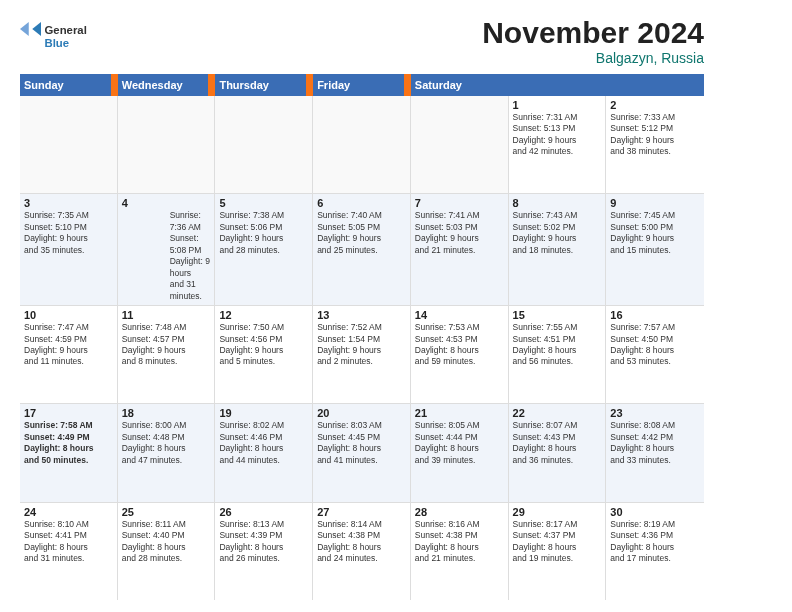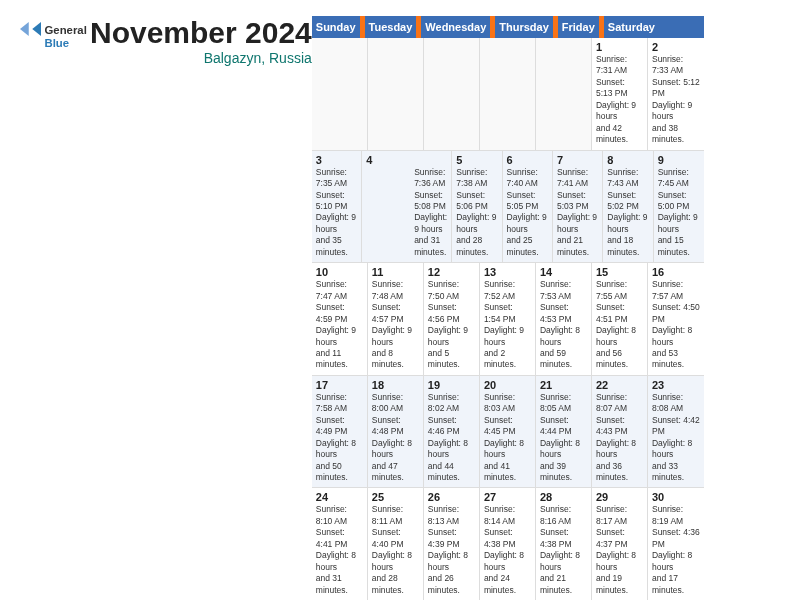--- a/index.html
+++ b/index.html
@@ -8,21 +8,21 @@
       background: #fff;
       width: 792px;
       height: 612px;
       overflow: hidden;
     }
     .page {
       width: 724px;
       height: 612px;
       padding: 16px 20px 12px 20px;
       display: flex;
-      flex-direction: row;
+      flex-direction: column;
     }
     .header {
       display: flex;
       justify-content: space-between;
       align-items: flex-start;
       margin-bottom: 8px;
     }
     .logo {
       display: flex;
       align-items: center;
@@ -49,21 +49,21 @@
       display: grid;
       grid-template-columns: repeat(7, 1fr);
       background: #3a6db5;
     }
     .cal-header-cell {
       color: #fff;
       font-size: 11px;
       font-weight: bold;
       padding: 5px 4px;
       text-align: left;
-      border-right: 5px solid #f97316;
+      border-right: 7px solid #f97316;
     }
     .cal-header-cell:last-child { border-right: none; }
     .cal-body {
       flex: 1;
       display: flex;
       flex-direction: column;
     }
     .cal-row {
       display: grid;
       grid-template-columns: repeat(7, 1fr);
@@ -110,21 +110,20 @@
 </div>
     <div class="title-block">
       <div class="month-title">November 2024</div>
       <div class="location">Balgazyn, Russia</div>
     </div>
   </div>
 
   <div class="calendar">
     <div class="cal-header">
         <div class="cal-header-cell">Sunday</div>
-        <div class="cal-header-cell">Tuesday</div>
         <div class="cal-header-cell">Wednesday</div>
         <div class="cal-header-cell">Thursday</div>
         <div class="cal-header-cell">Friday</div>
         <div class="cal-header-cell">Saturday</div>
       </div>
     <div class="cal-body">
         <div class="cal-row">
           <div class="cal-cell empty"></div>
           <div class="cal-cell empty"></div>
           <div class="cal-cell empty"></div>
@@ -243,21 +242,21 @@
             <div class="day-num">16</div>
             <div class="day-info" style="white-space: pre-line;">Sunrise: 7:57 AM
 Sunset: 4:50 PM
 Daylight: 8 hours
 and 53 minutes.</div>
           </div>
         </div>
         <div class="cal-row">
           <div class="cal-cell shaded">
             <div class="day-num">17</div>
-            <div class="day-info" style="white-space: pre-line;">Sunrise: 7:58 AM
+            <div class="day-info" style="white-space: pre-line; font-weight: bold;">Sunrise: 7:58 AM
 Sunset: 4:49 PM
 Daylight: 8 hours
 and 50 minutes.</div>
           </div>
           <div class="cal-cell shaded">
             <div class="day-num">18</div>
             <div class="day-info" style="white-space: pre-line;">Sunrise: 8:00 AM
 Sunset: 4:48 PM
 Daylight: 8 hours
 and 47 minutes.</div>

